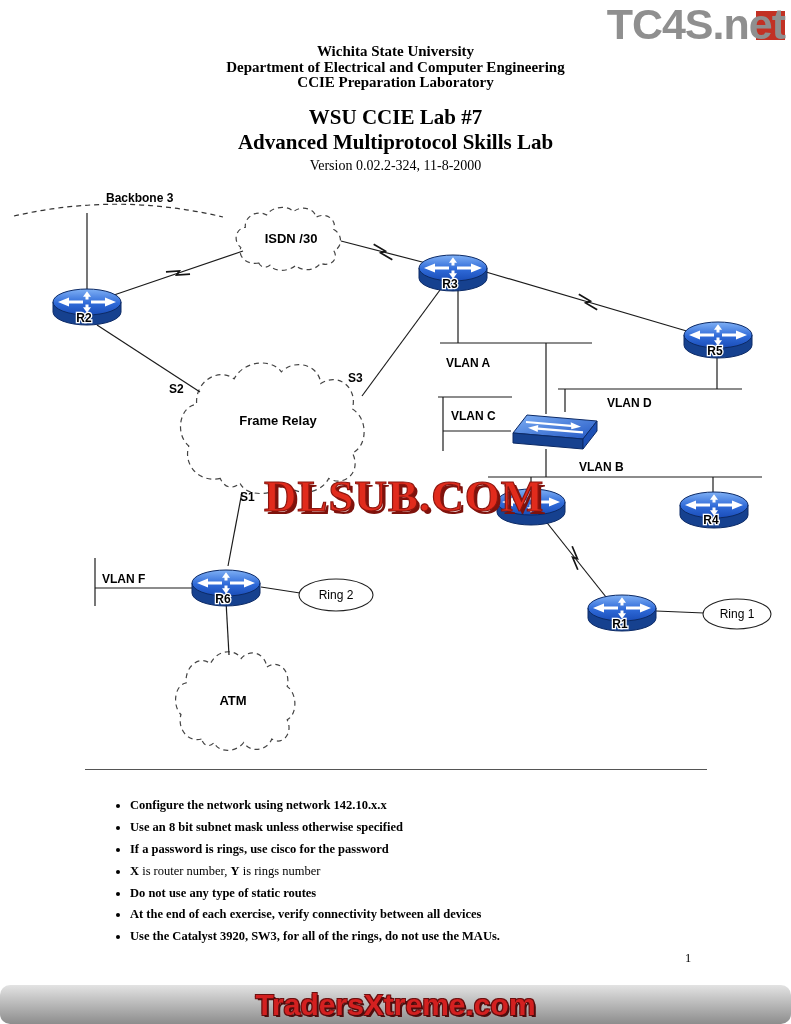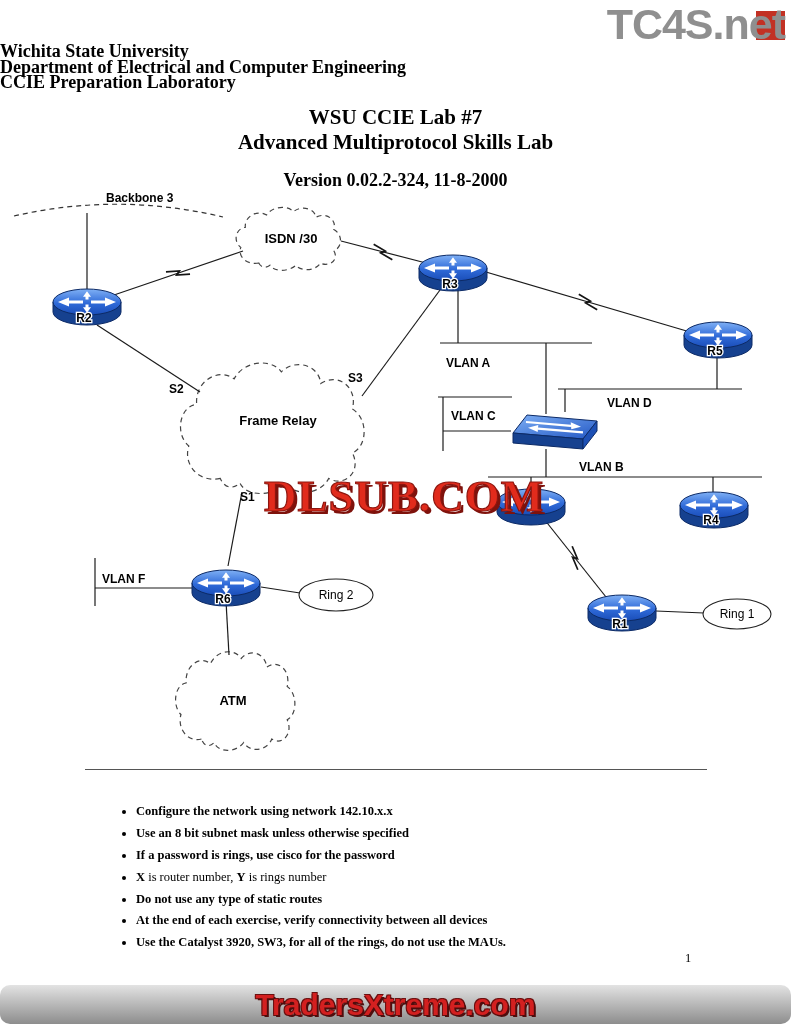--- a/index.html
+++ b/index.html
@@ -6,25 +6,25 @@
   .page{position:relative;width:791px;height:1024px;background:#fff;overflow:hidden;
         font-family:"Liberation Serif","DejaVu Serif",serif;color:#000;}
 
   
   .top-logo{position:absolute;top:0;right:6px;height:48px;}
   .logo-red{position:absolute;right:0;top:11px;width:29px;height:29px;background:#c23124;}
   .logo-text{position:relative;z-index:1;font-family:"Liberation Sans","DejaVu Sans",sans-serif;
              font-weight:700;font-size:43px;letter-spacing:-1px;color:#8f8f8f;line-height:48px;}
 
   
-  .header{position:absolute;top:44px;left:0;width:100%;text-align:left;
-          font-weight:bold;font-size:18px;line-height:15.5px;}
+  .header{position:absolute;top:44px;left:0;width:100%;text-align:center;
+          font-weight:bold;font-size:15px;line-height:15.5px;}
   .title-block{position:absolute;top:105px;left:0;width:100%;text-align:center;}
   .title-line{font-weight:bold;font-size:21px;line-height:25px;}
-  .version-line{font-weight:bold;font-size:18px;margin-top:15px;}
+  .version-line{font-weight:normal;font-size:14px;margin-top:3px;}
 
   
   .diagram{position:absolute;left:0;top:0;}
   .lnk{stroke:#1b1b1b;stroke-width:1.2;}
   .dash{stroke:#333;stroke-width:1.2;fill:none;stroke-dasharray:5 4;}
   .cloud{fill:#ffffff;stroke:#444;stroke-width:1.2;stroke-dasharray:5 4;}
   .ring{fill:#ffffff;stroke:#222;stroke-width:1.1;}
   .lbl{font-family:"Liberation Sans","DejaVu Sans",sans-serif;font-weight:bold;font-size:12px;fill:#000;}
   .lbl13{font-size:13px;}
   .mid{text-anchor:middle;}
@@ -33,21 +33,21 @@
   .ring-txt{font-family:"Liberation Sans","DejaVu Sans",sans-serif;font-size:12px;fill:#000;text-anchor:middle;}
 
   
   .watermark{position:absolute;left:264px;top:470px;font-family:"Liberation Serif","DejaVu Serif",serif;
              font-weight:bold;font-size:45px;letter-spacing:1px;color:#e12b1c;
              -webkit-text-stroke:1.2px #8c150e;text-shadow:3px 3px 0 #7e120c;}
 
   .sep{position:absolute;left:85px;top:769px;width:622px;height:1px;background:#555;}
 
   
-  .notes{position:absolute;left:99px;top:786px;margin:18px;padding-left:19px;width:620px;}
+  .notes{position:absolute;left:99px;top:786px;margin:12px;padding-left:19px;width:620px;}
   .notes li{font-size:12.5px;font-weight:bold;margin-bottom:7.5px;line-height:1.15;}
   .notes li.mixed{font-weight:normal;}
   .notes .b{font-weight:bold;}
   .notes .u{}
 
   .page-number{position:absolute;left:685px;top:951px;font-size:12.5px;}
 
   
   .footer-banner{position:absolute;left:0;bottom:0;width:791px;height:39px;
                  background:linear-gradient(180deg,#e3e3e3 0%,#bcbcbc 45%,#8d8d8d 100%);

